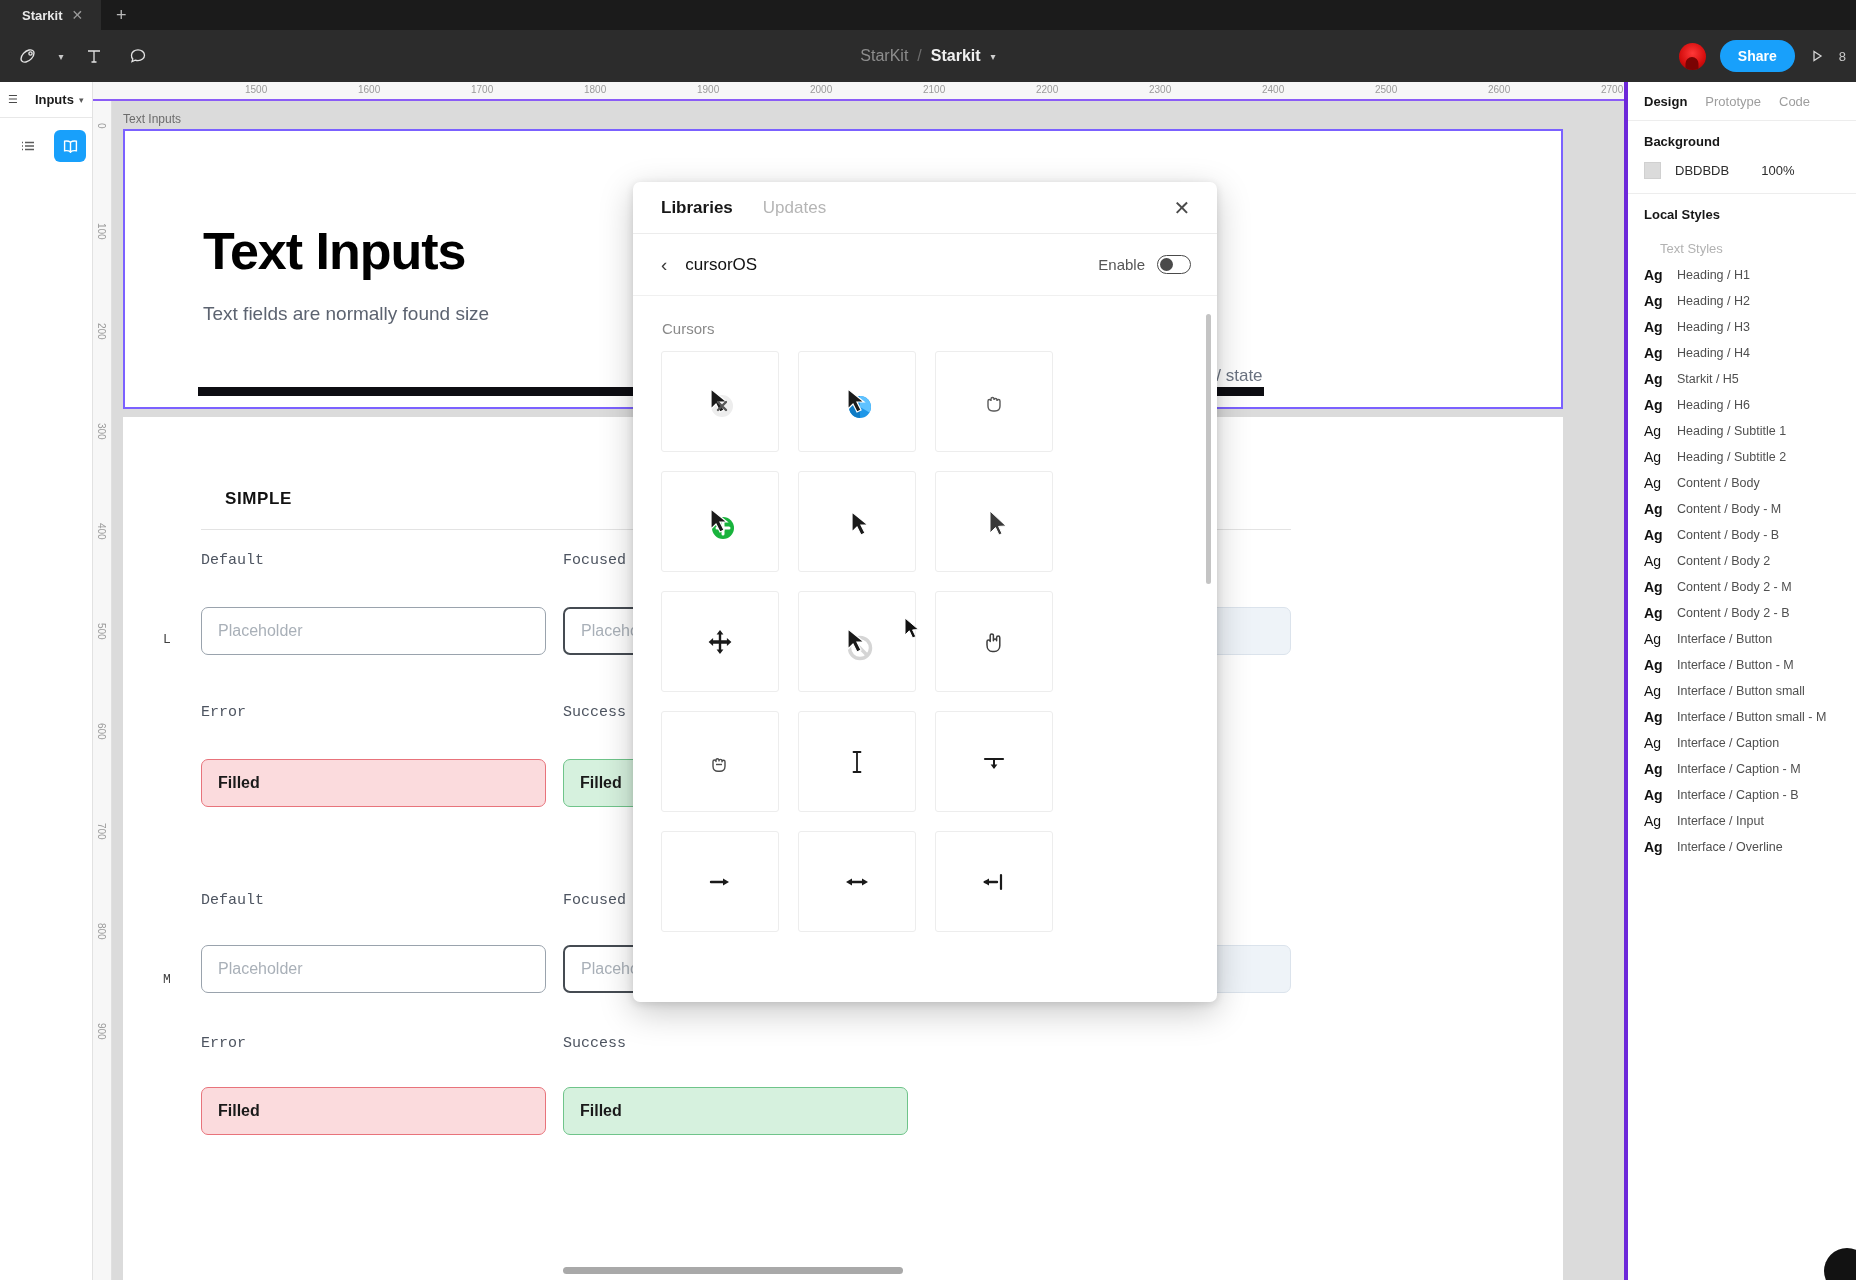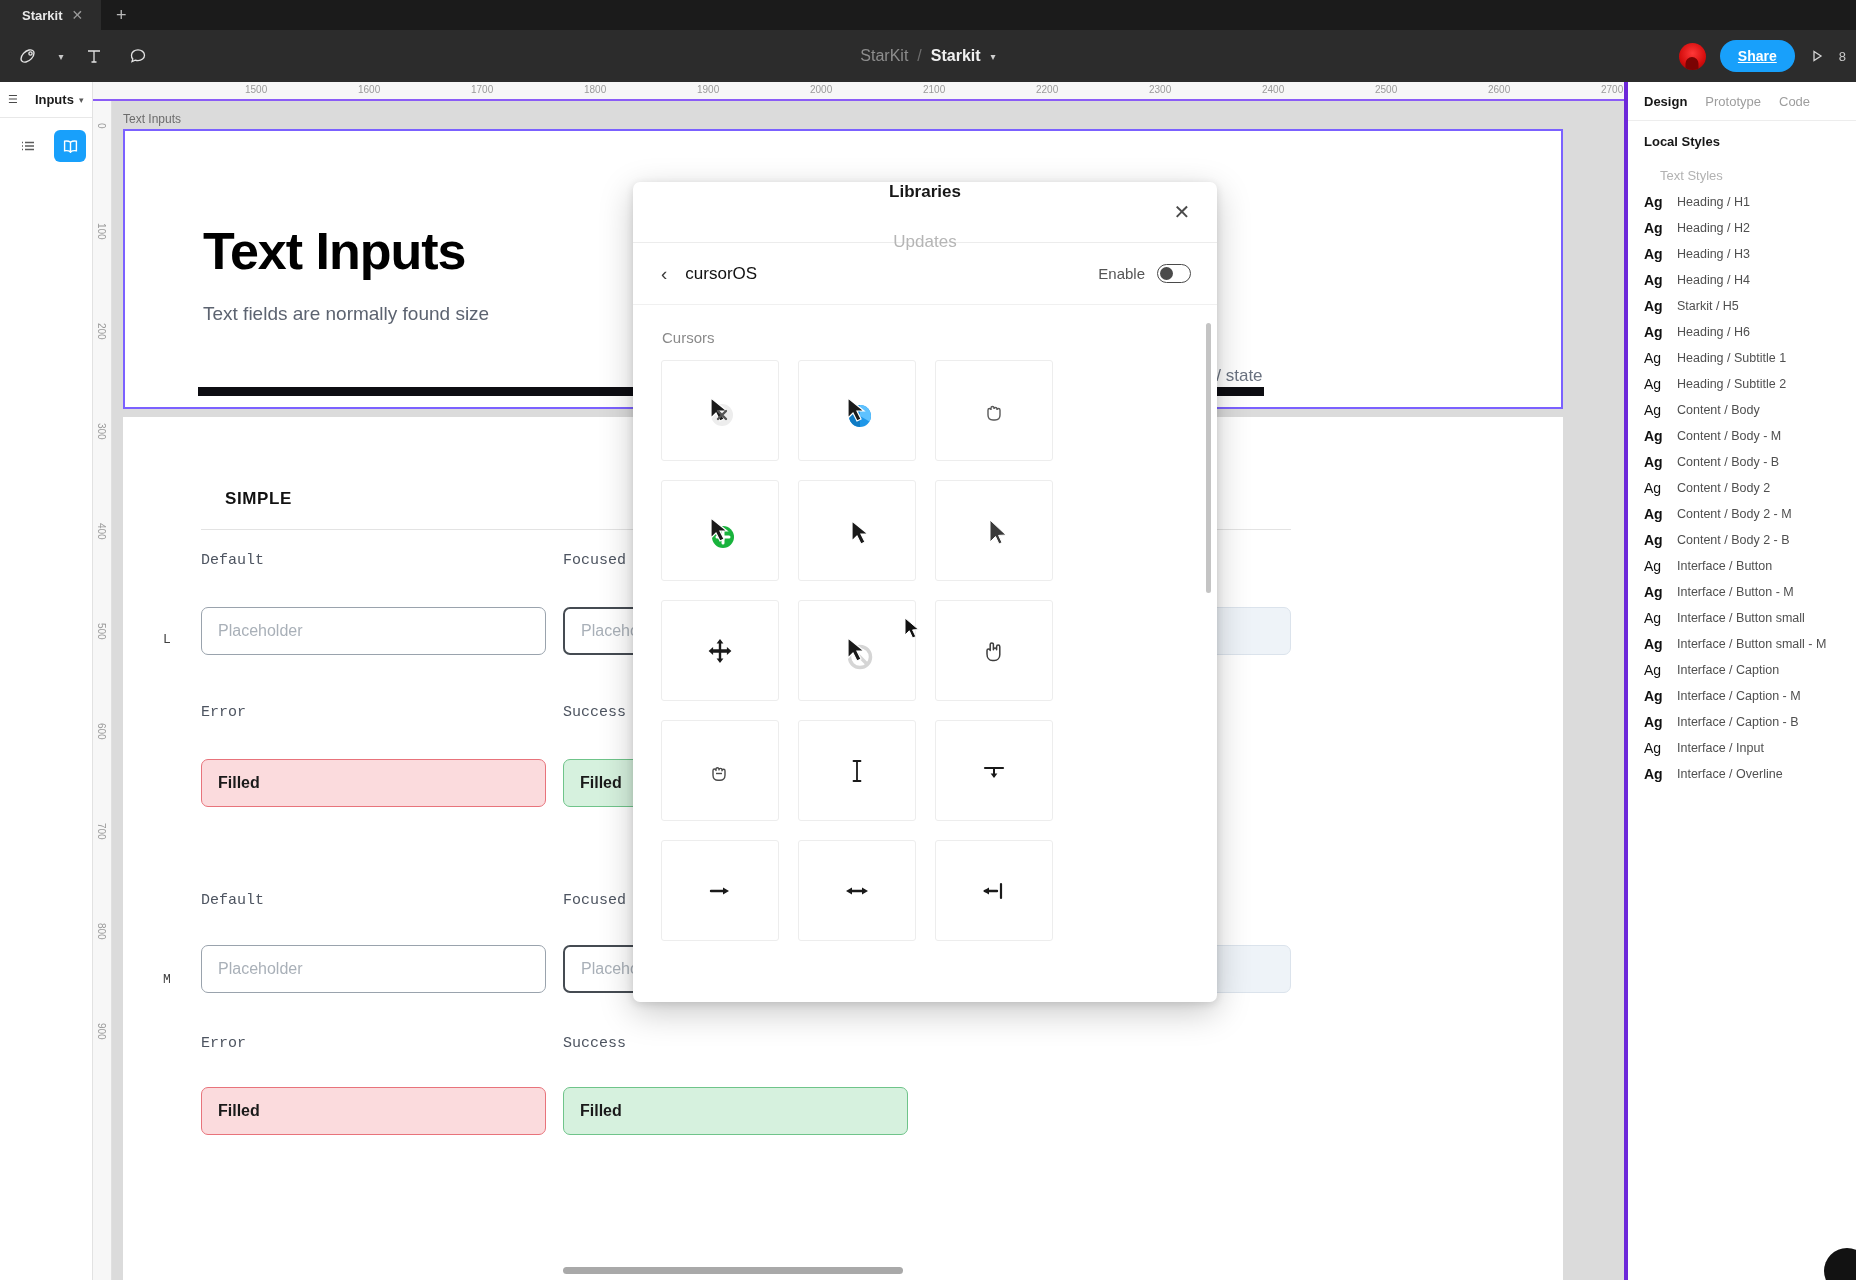--- a/index.html
+++ b/index.html
@@ -57,21 +57,21 @@
     width: 27px; height: 27px; border-radius: 50%;
     background: radial-gradient(circle at 50% 38%, #ff3838 0%, #d40d0d 60%, #8d0505 100%);
     position: relative; overflow: hidden;
   }
   .avatar::after{
     content:""; position:absolute; left:50%; top:55%; transform:translateX(-50%);
     width:13px; height:13px; border-radius:50% 50% 0 0; background:#7a0303;
   }
   .share-btn {
     background: #18a0fb; color: #fff; font-size: 14px; font-weight: bold;
-    padding: 8px 18px; border-radius: 16px; text-decoration: underline;
+    padding: 8px 18px; border-radius: 16px;
   }
   .play-btn { color: #d5d5d5; font-size: 16px; display:flex; align-items:center;}
   .pct { color: #c9c9c9; font-size: 13px; }
 
   
   .leftpanel {
     position: absolute; left: 0; top: 82px; width: 93px; bottom: 0;
     background: #ffffff; border-right: 1px solid #e2e2e2;
   }
   .lp-head {
@@ -167,22 +167,22 @@
   }
 
   
   .modal {
     position: absolute; left: 540px; top: 100px; width: 584px; height: 820px;
     background: #fff; border-radius: 7px;
     box-shadow: 0 10px 34px rgba(0,0,0,0.22), 0 2px 8px rgba(0,0,0,0.12);
     overflow: hidden;
   }
   .modal-head {
-    height: 61px; display: flex; align-items: center; gap: 30px;
-    padding: 0 28px; border-bottom: 1px solid #ececec; position: relative; flex-direction: column;
+    height: 52px; display: flex; align-items: center; gap: 30px;
+    padding: 0 28px; border-bottom: 1px solid #ececec; position: relative;
   }
   .mtab { font-size: 17px; color: #b5b5b5; }
   .mtab.active { color: #171717; font-weight: bold; }
   .modal-close {
     position: absolute; right: 22px; top: 50%; transform: translateY(-50%);
     width: 26px; height: 26px; display: flex; align-items: center; justify-content: center;
     color: #4a4a4a; font-size: 20px;
   }
   .modal-sub {
     height: 62px; display: flex; align-items: center; padding: 0 28px;
@@ -535,20 +535,28 @@
     </div>
   </div>
 
   <div class="rightpanel">
     <div class="rp-tabs">
       <span class="rp-tab active">Design</span>
       <span class="rp-tab">Prototype</span>
       <span class="rp-tab">Code</span>
     </div>
 
+    <div class="rp-sect">
+      <div class="rp-sect-title">Background</div>
+      <div class="bg-row">
+        <span class="swatch"></span>
+        <span class="bg-hex">DBDBDB</span>
+        <span class="bg-pct">100%</span>
+      </div>
+    </div>
 
     <div class="styles-head">
       <div class="styles-title">Local Styles</div>
     </div>
     <div class="styles-sub">Text Styles</div>
 
     <div>
       <div class="style-row">
           <span class="ag">Ag</span>
           <span class="st-name">Heading / H1</span>

